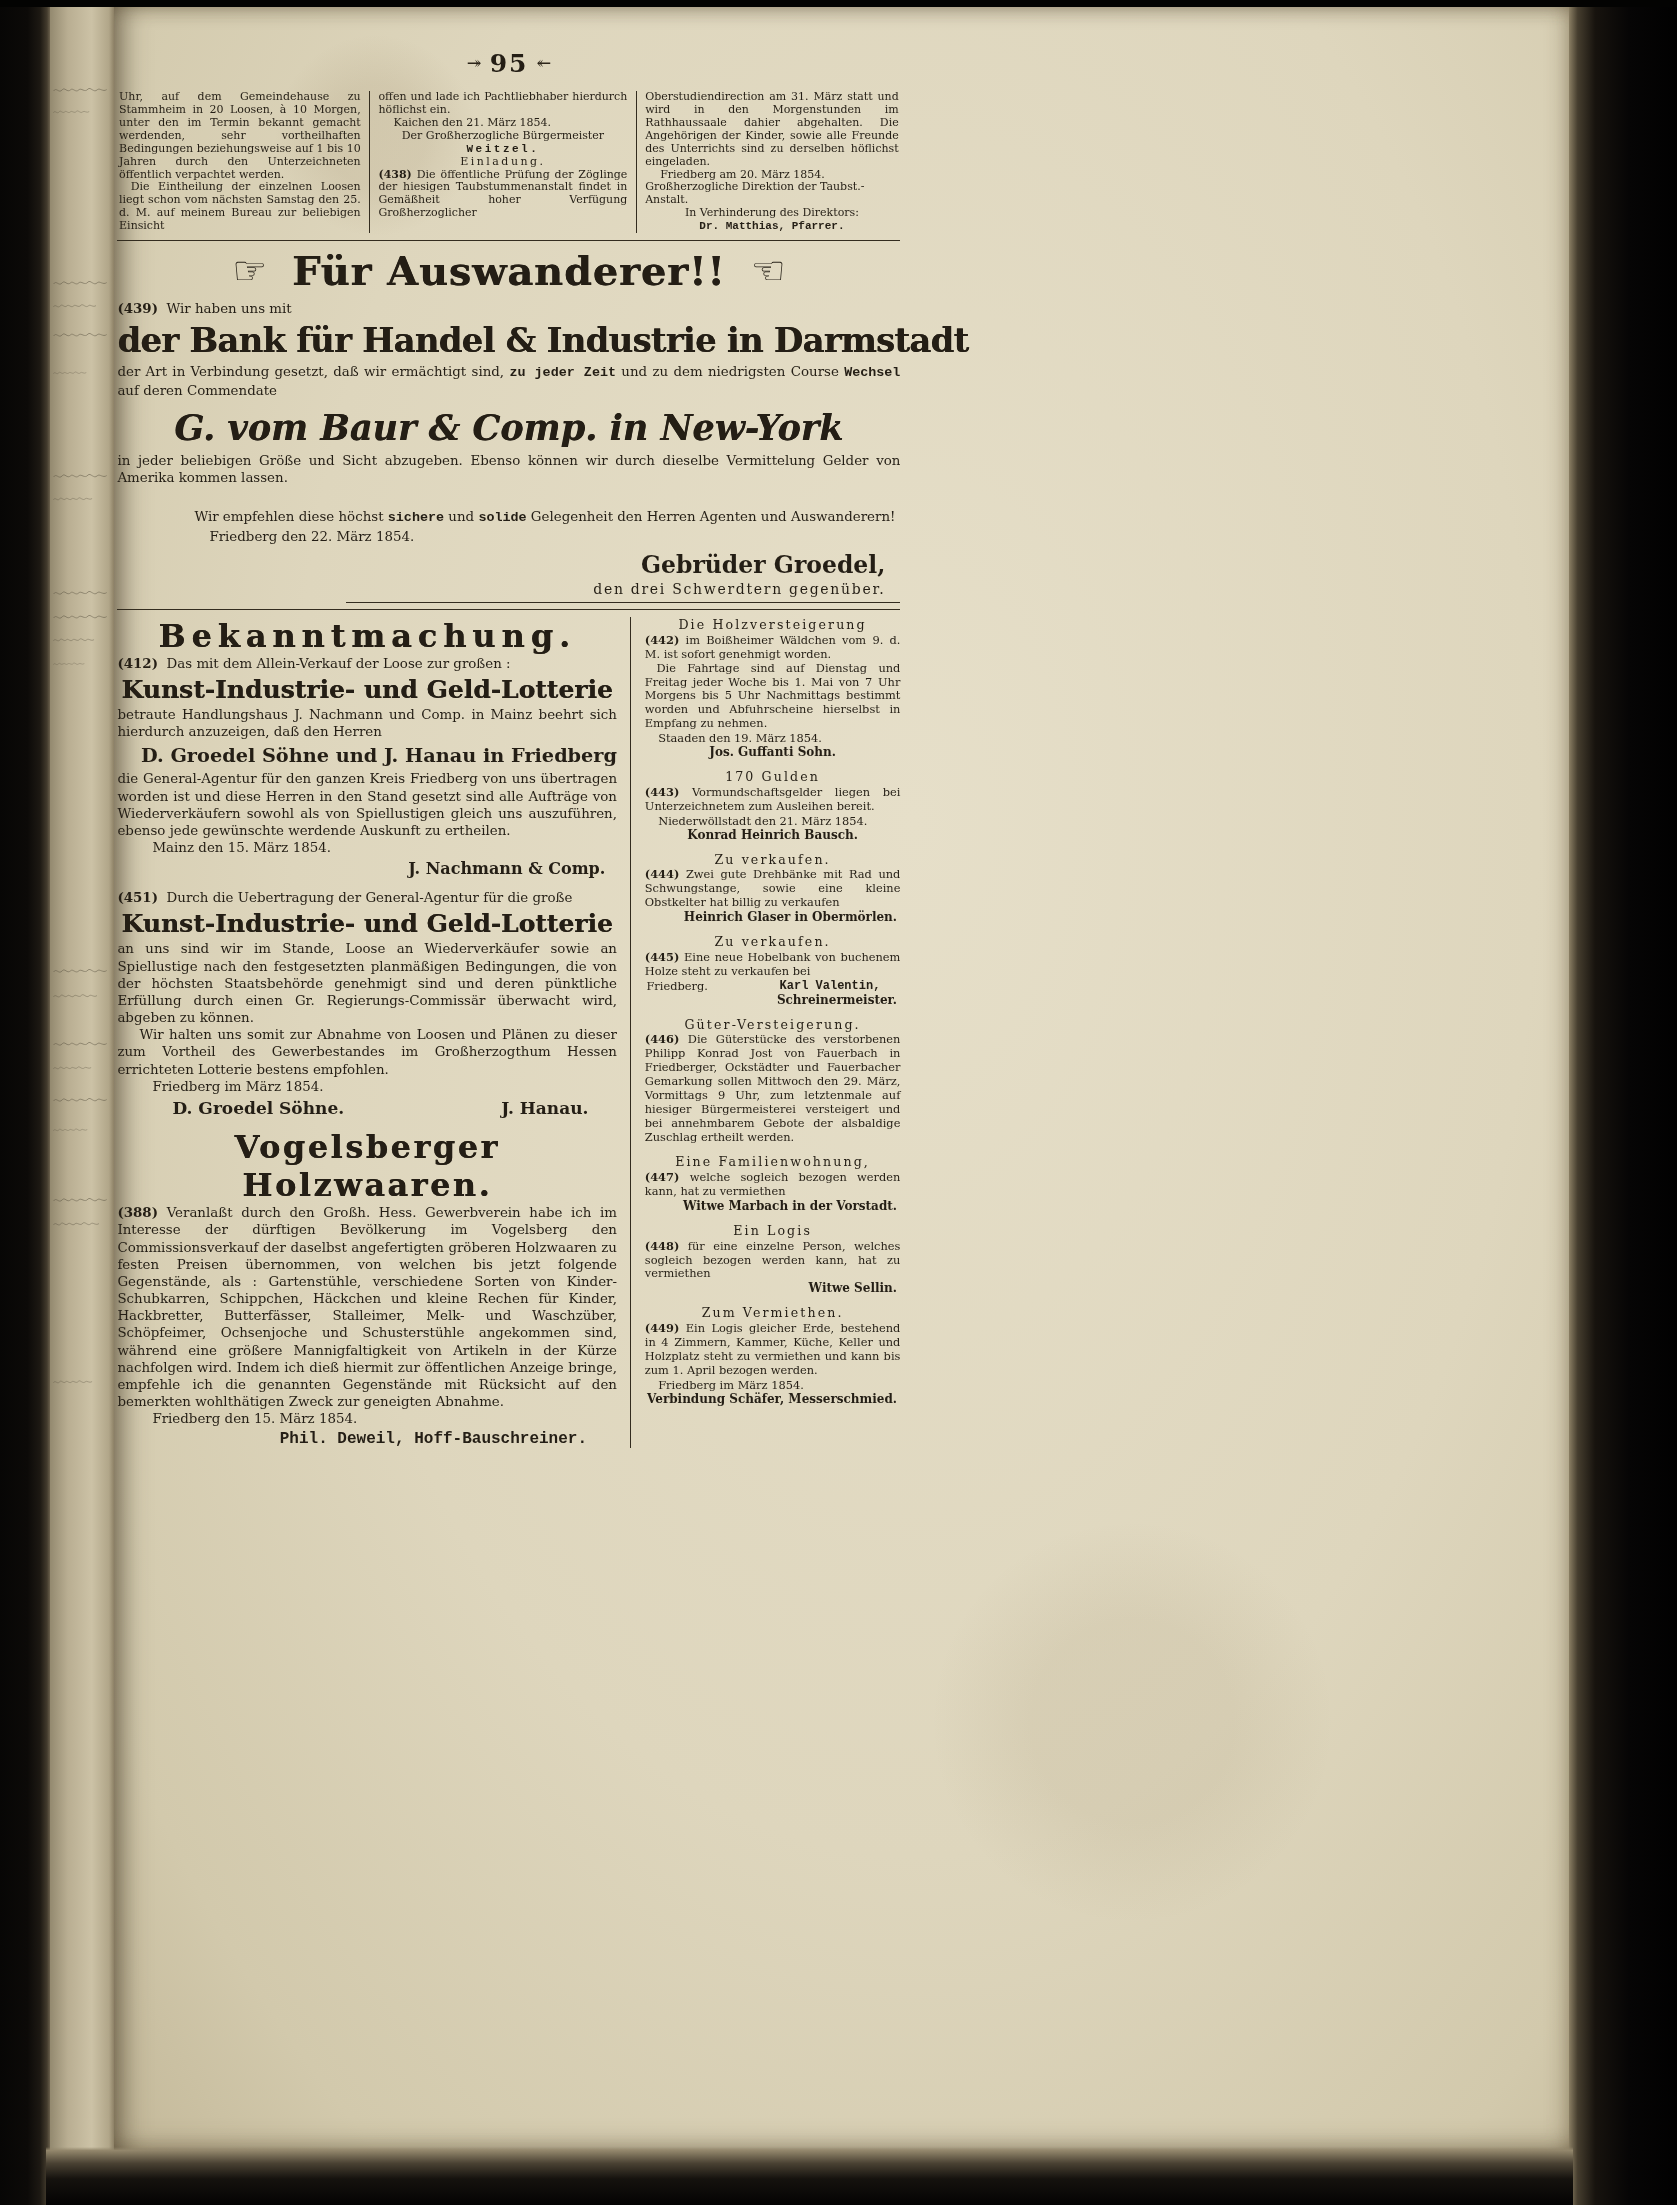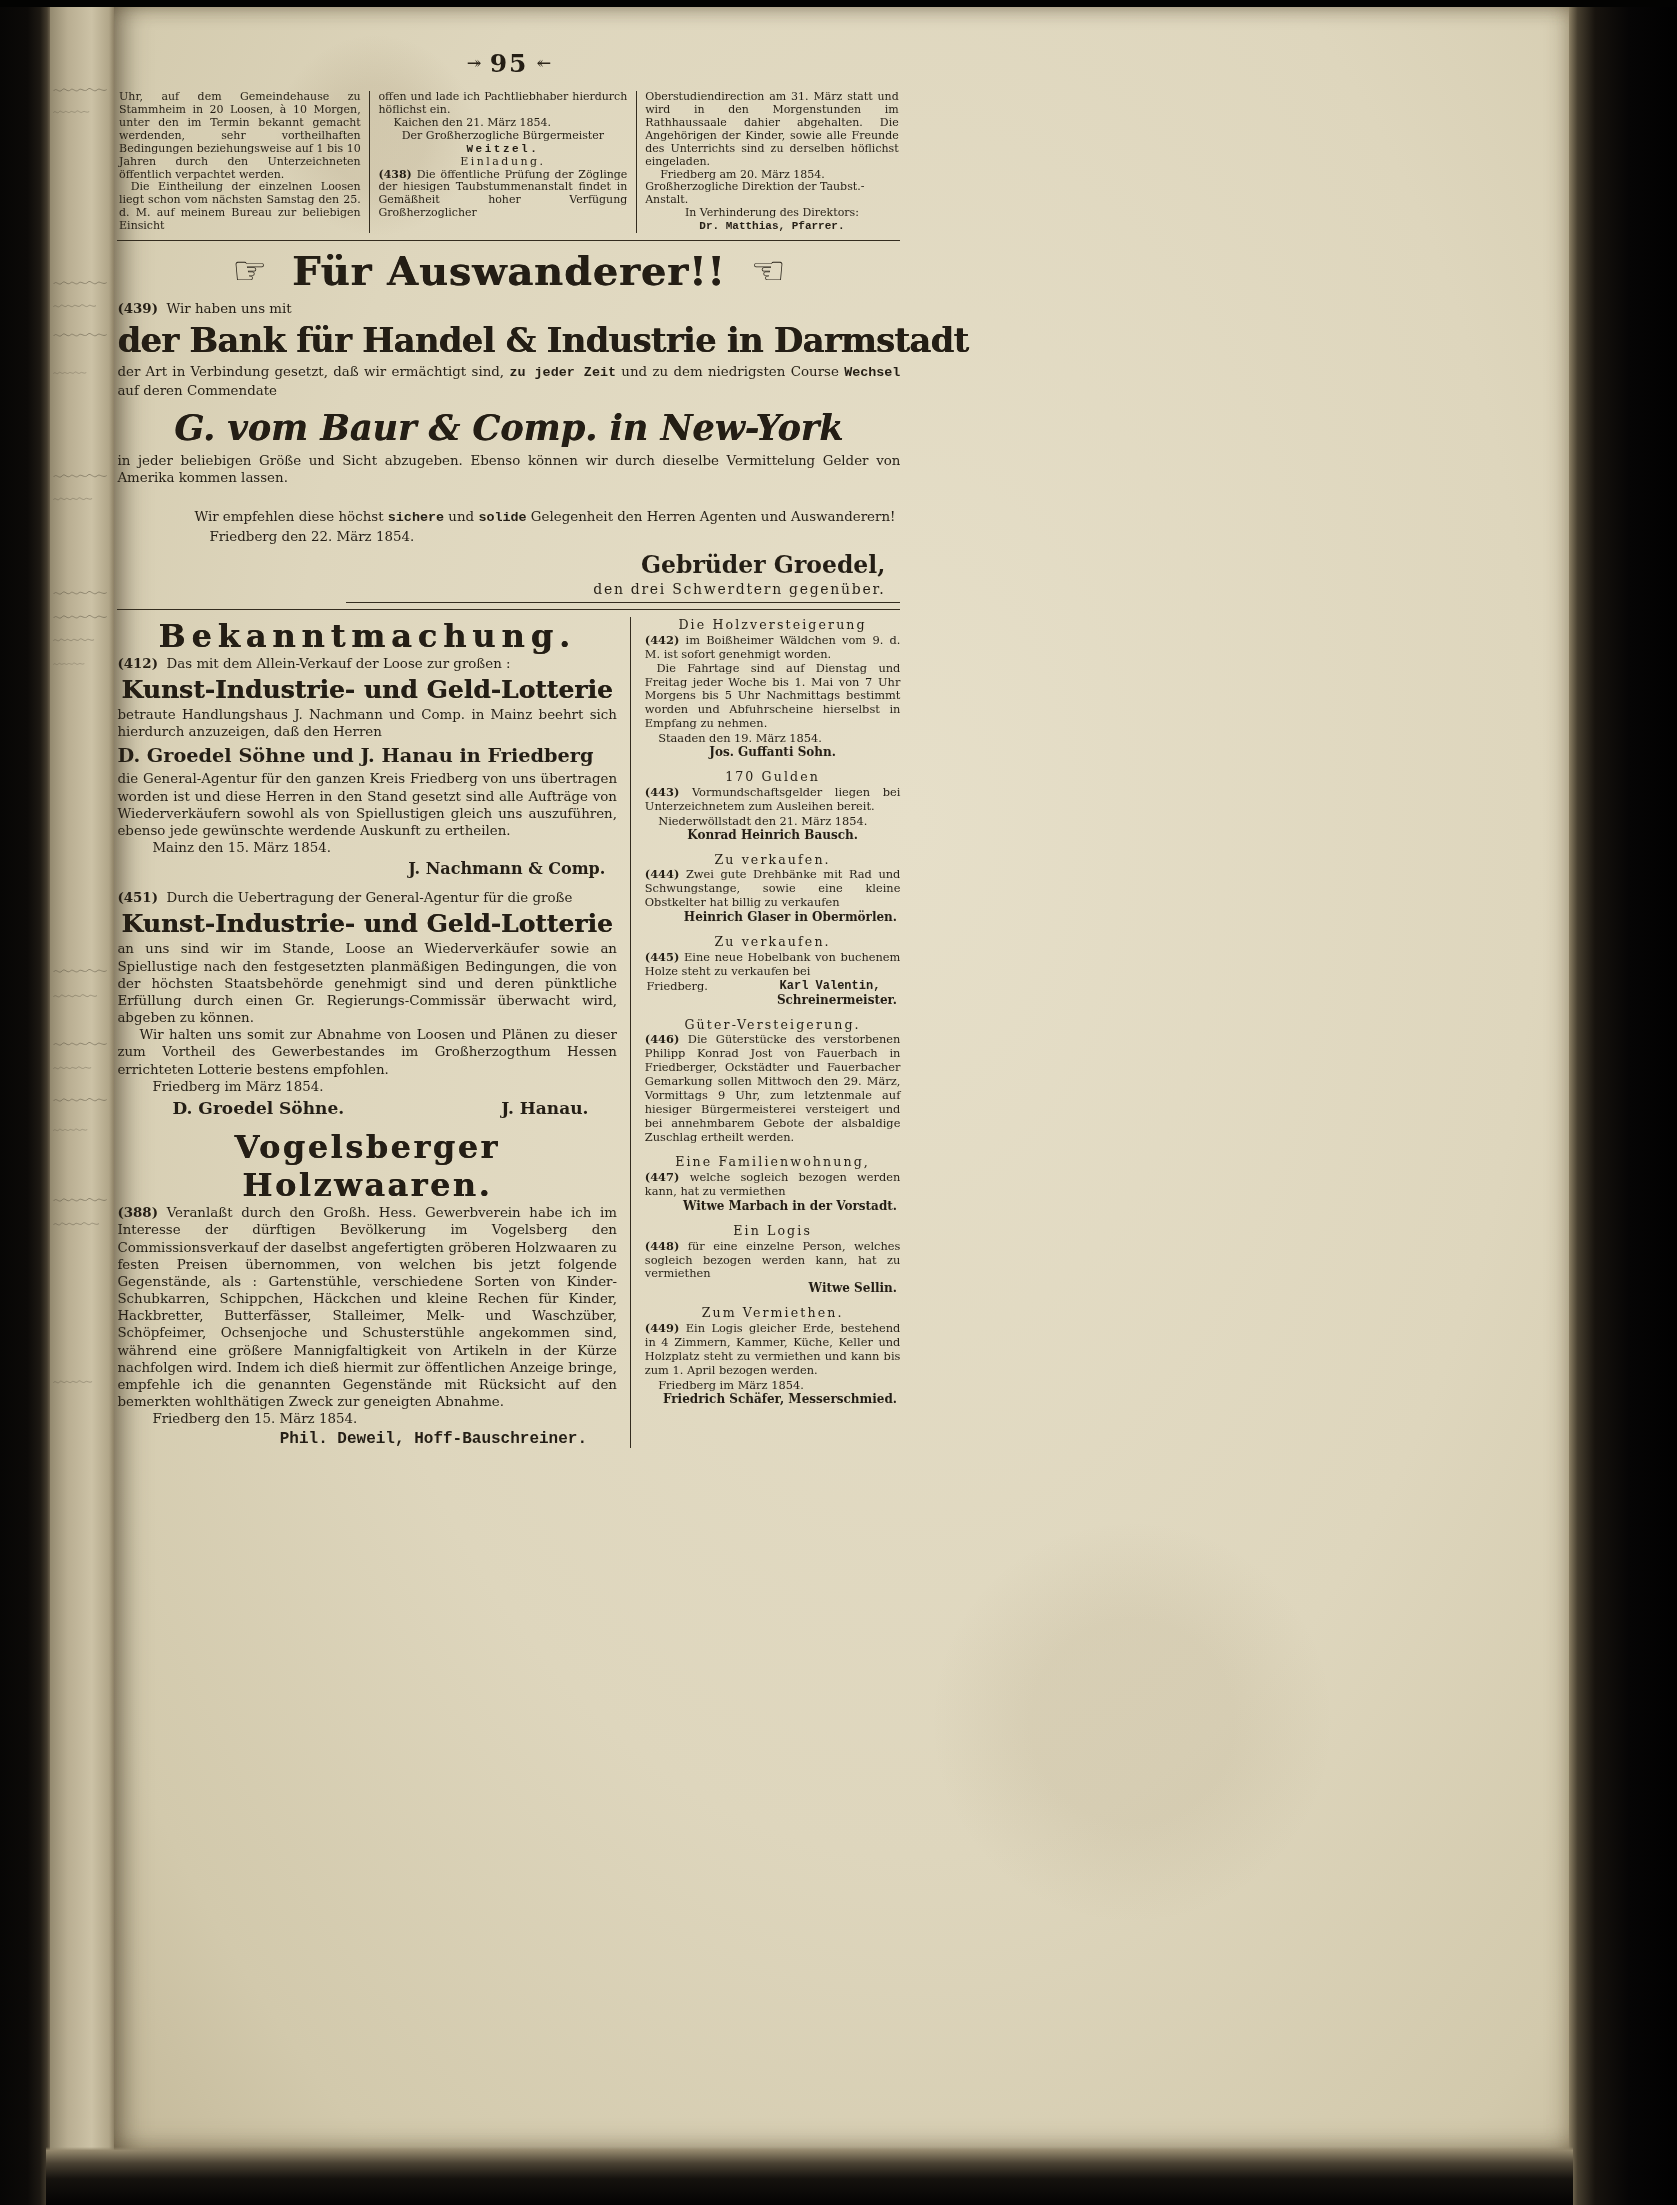--- a/index.html
+++ b/index.html
@@ -94,21 +94,21 @@
   .groedel-nro { text-align:right; padding-right:101px; font-size:16px; font-weight:bold; margin-top:2.5px; }
 
   
   .lower { display:flex; margin-top:6.7px; border-top:1.7px solid #332c1f; padding-top:6.7px; }
   .lcol { width:513px; padding-right:13.4px; }
   .rcol { flex:1; padding-left:13.4px; border-left:1.3px solid #332c1f; }
 
   .h-bekannt { font-size:32px; font-weight:bold; text-align:center; letter-spacing:5.9px; text-shadow:0.3px 0 0 currentColor; }
   .lottery { font-size:25px; font-weight:bold; text-align:center; white-space:nowrap; margin:2.5px 0; text-shadow:0.3px 0 0 currentColor; }
   .lbody { font-size:13.4px; line-height:1.28; }
-  .subhead { font-size:19.3px; font-weight:bold; text-align:left; margin:3.4px 0; }
+  .subhead { font-size:19.3px; font-weight:bold; text-align:right; margin:3.4px 0; }
   .dateline { padding-left:35px; }
   .sig-right { text-align:right; font-weight:bold; font-size:16px; padding-right:11.7px; margin:2.5px 0 11.7px; }
   .ad451-intro { margin-top:5px; }
   .sig-row { display:flex; justify-content:space-between; padding:0 28.5px 0 55px; font-weight:bold; font-size:17px; margin:3.4px 0 10px; }
   .h-vogel { font-size:32px; font-weight:bold; text-align:center; letter-spacing:2.5px; margin-top:8.4px; text-shadow:0.3px 0 0 currentColor; }
   .sig-deweil { text-align:right; font-size:16px; padding-right:30px; margin-top:2.5px; }
 
   .rc-ad { margin-bottom:10px; }
   .rc-head { text-align:center; font-weight:normal; font-size:12.6px; letter-spacing:2.1px; margin-bottom:1.7px; }
   .rc-body { font-size:11.4px; line-height:1.22; text-align:justify; }
@@ -319,21 +319,21 @@
           <div class="rc-ad">
             <div class="rc-head">Ein Logis</div>
             <p class="rc-body"><span class="adnum">(448)</span> <span>für eine einzelne Person, welches sogleich bezogen werden kann, hat zu vermiethen</span></p>
             <div class="rc-sig-r">Witwe Sellin.</div>
           </div>
 
           <div class="rc-ad">
             <div class="rc-head">Zum Vermiethen.</div>
             <p class="rc-body"><span class="adnum">(449)</span> <span>Ein Logis gleicher Erde, bestehend in 4 Zimmern, Kammer, Küche, Keller und Holzplatz steht zu vermiethen und kann bis zum 1. April bezogen werden.</span></p>
             <p class="rc-date">Friedberg im März 1854.</p>
-            <div class="rc-sig-r">Friedrich Schäfer, Messerschmied.</div>
+            <div class="rc-sig-r">Verbindung Schäfer, Messerschmied.</div>
           </div>
 
         </div>
       </div>
 
     </div>
   </div>
 
   <div class="edge-left"></div>
   <div class="right-dark"></div>

